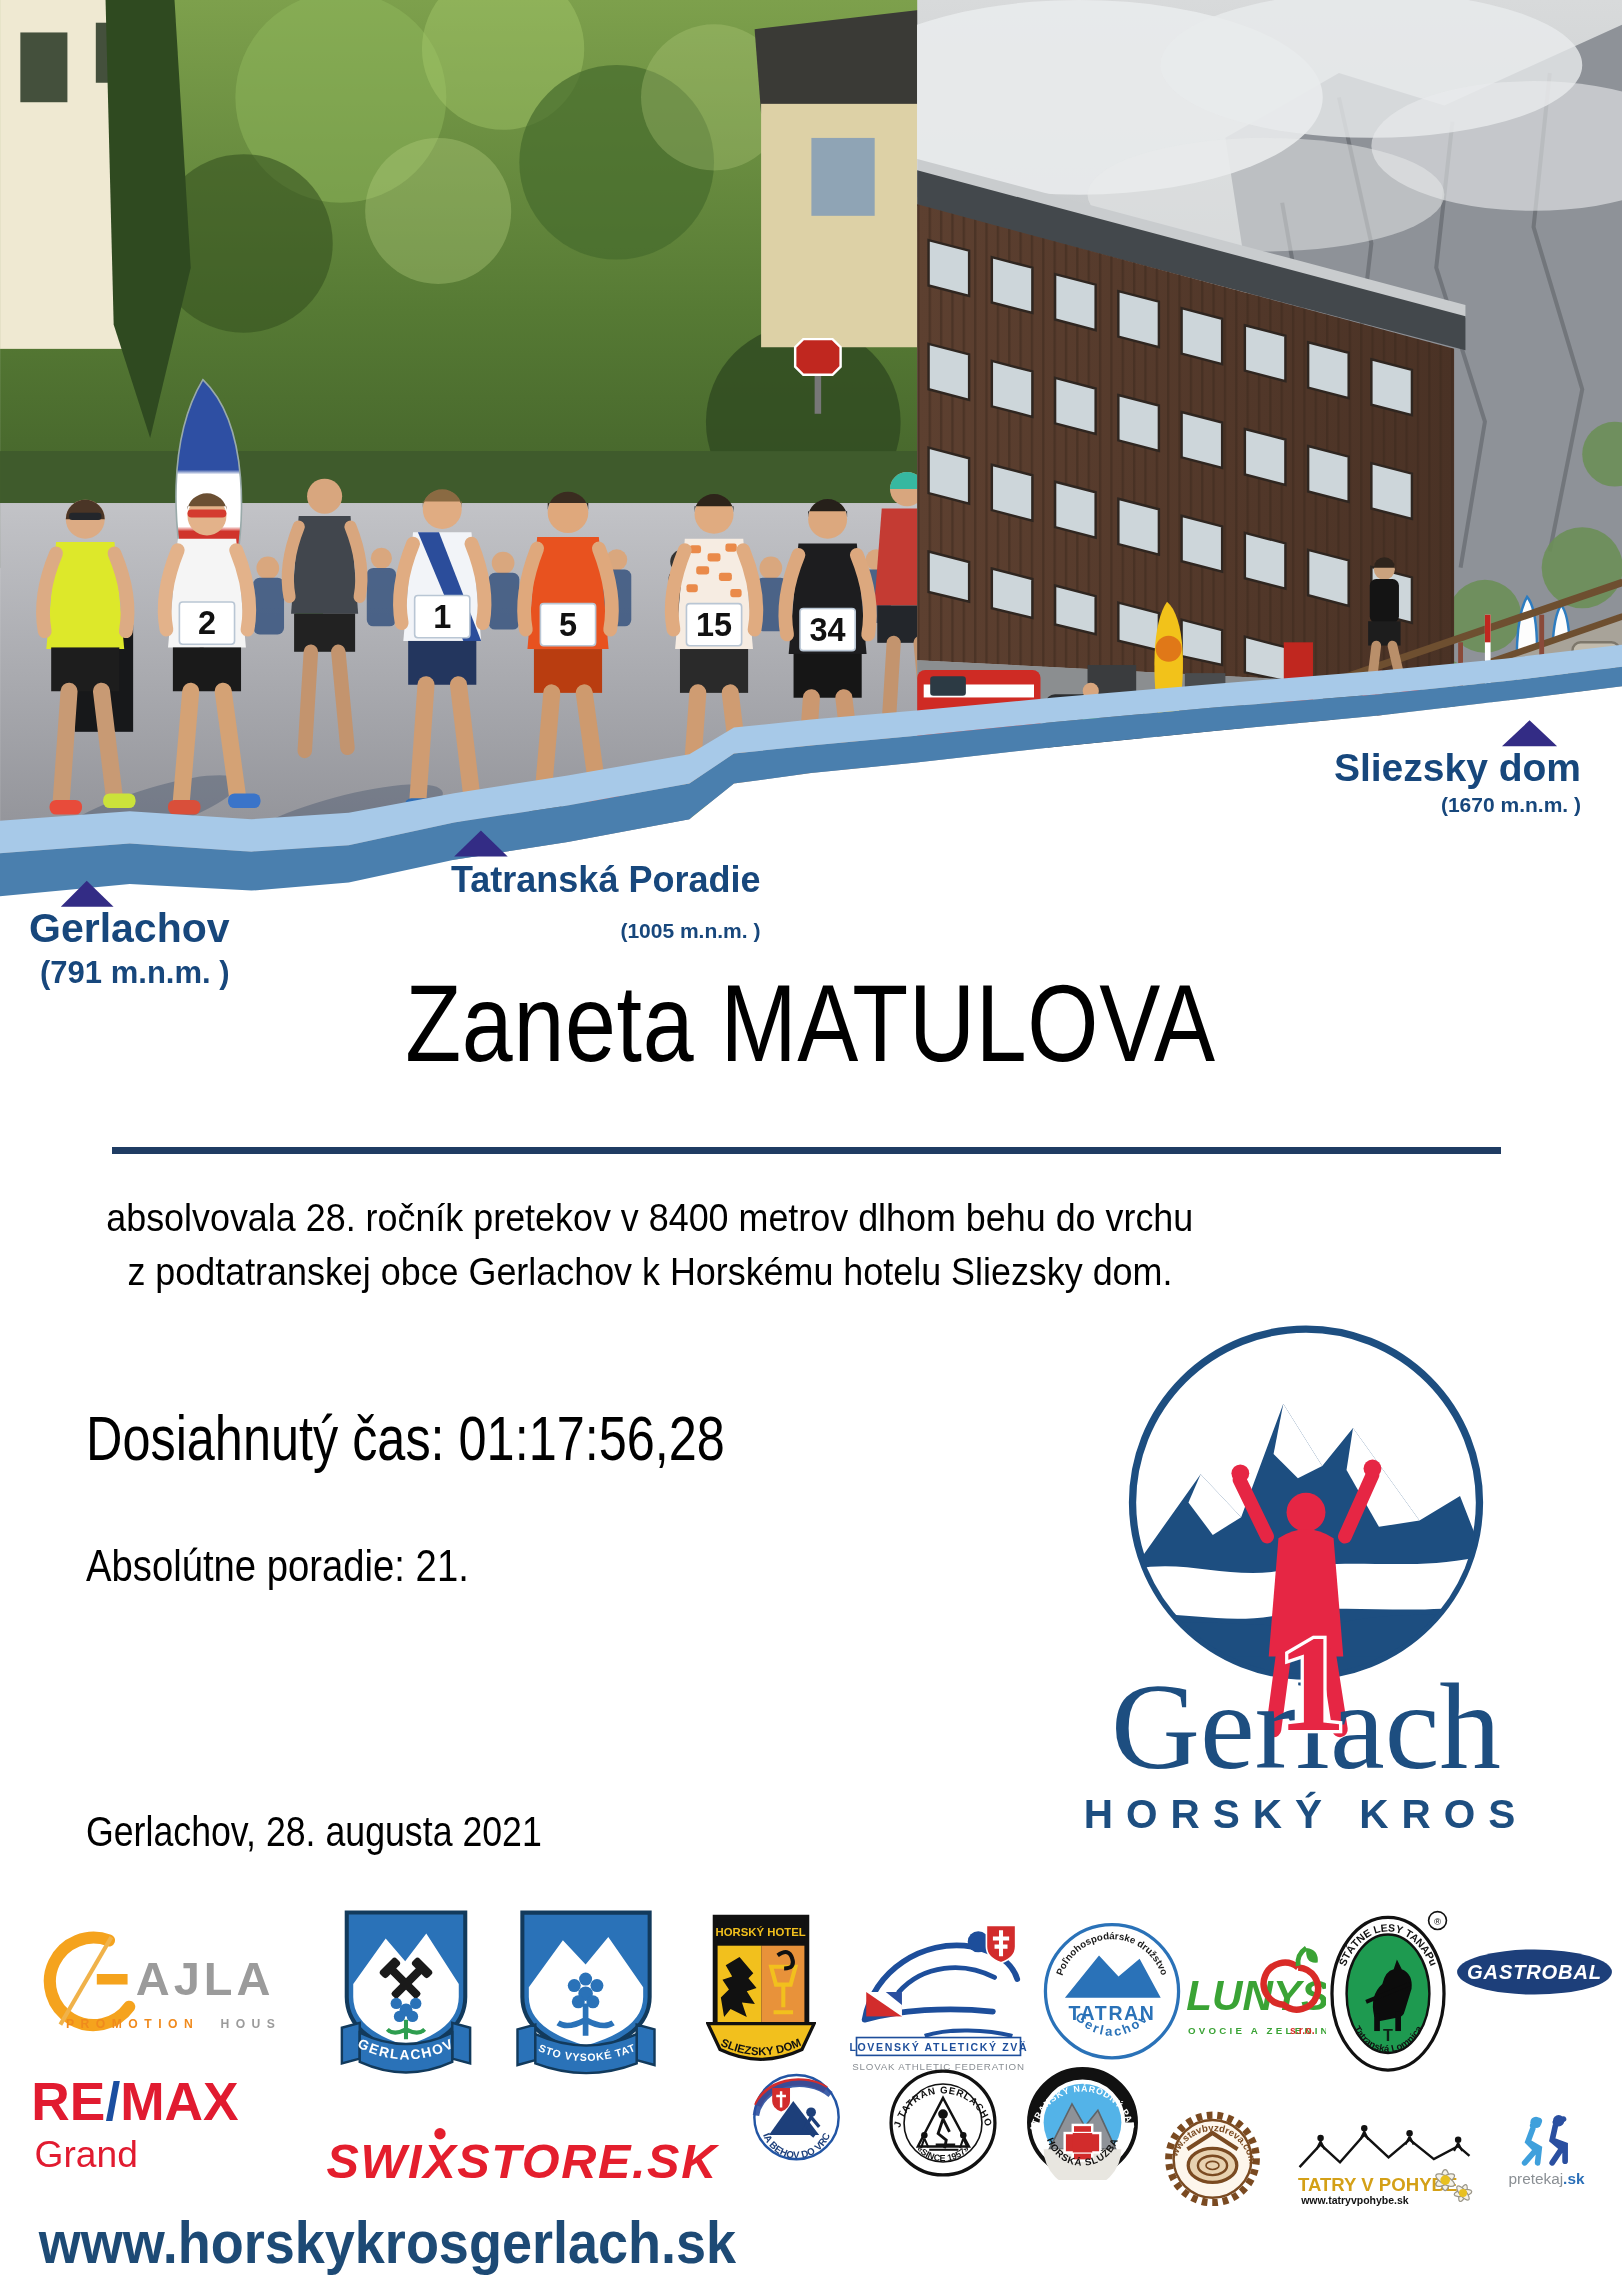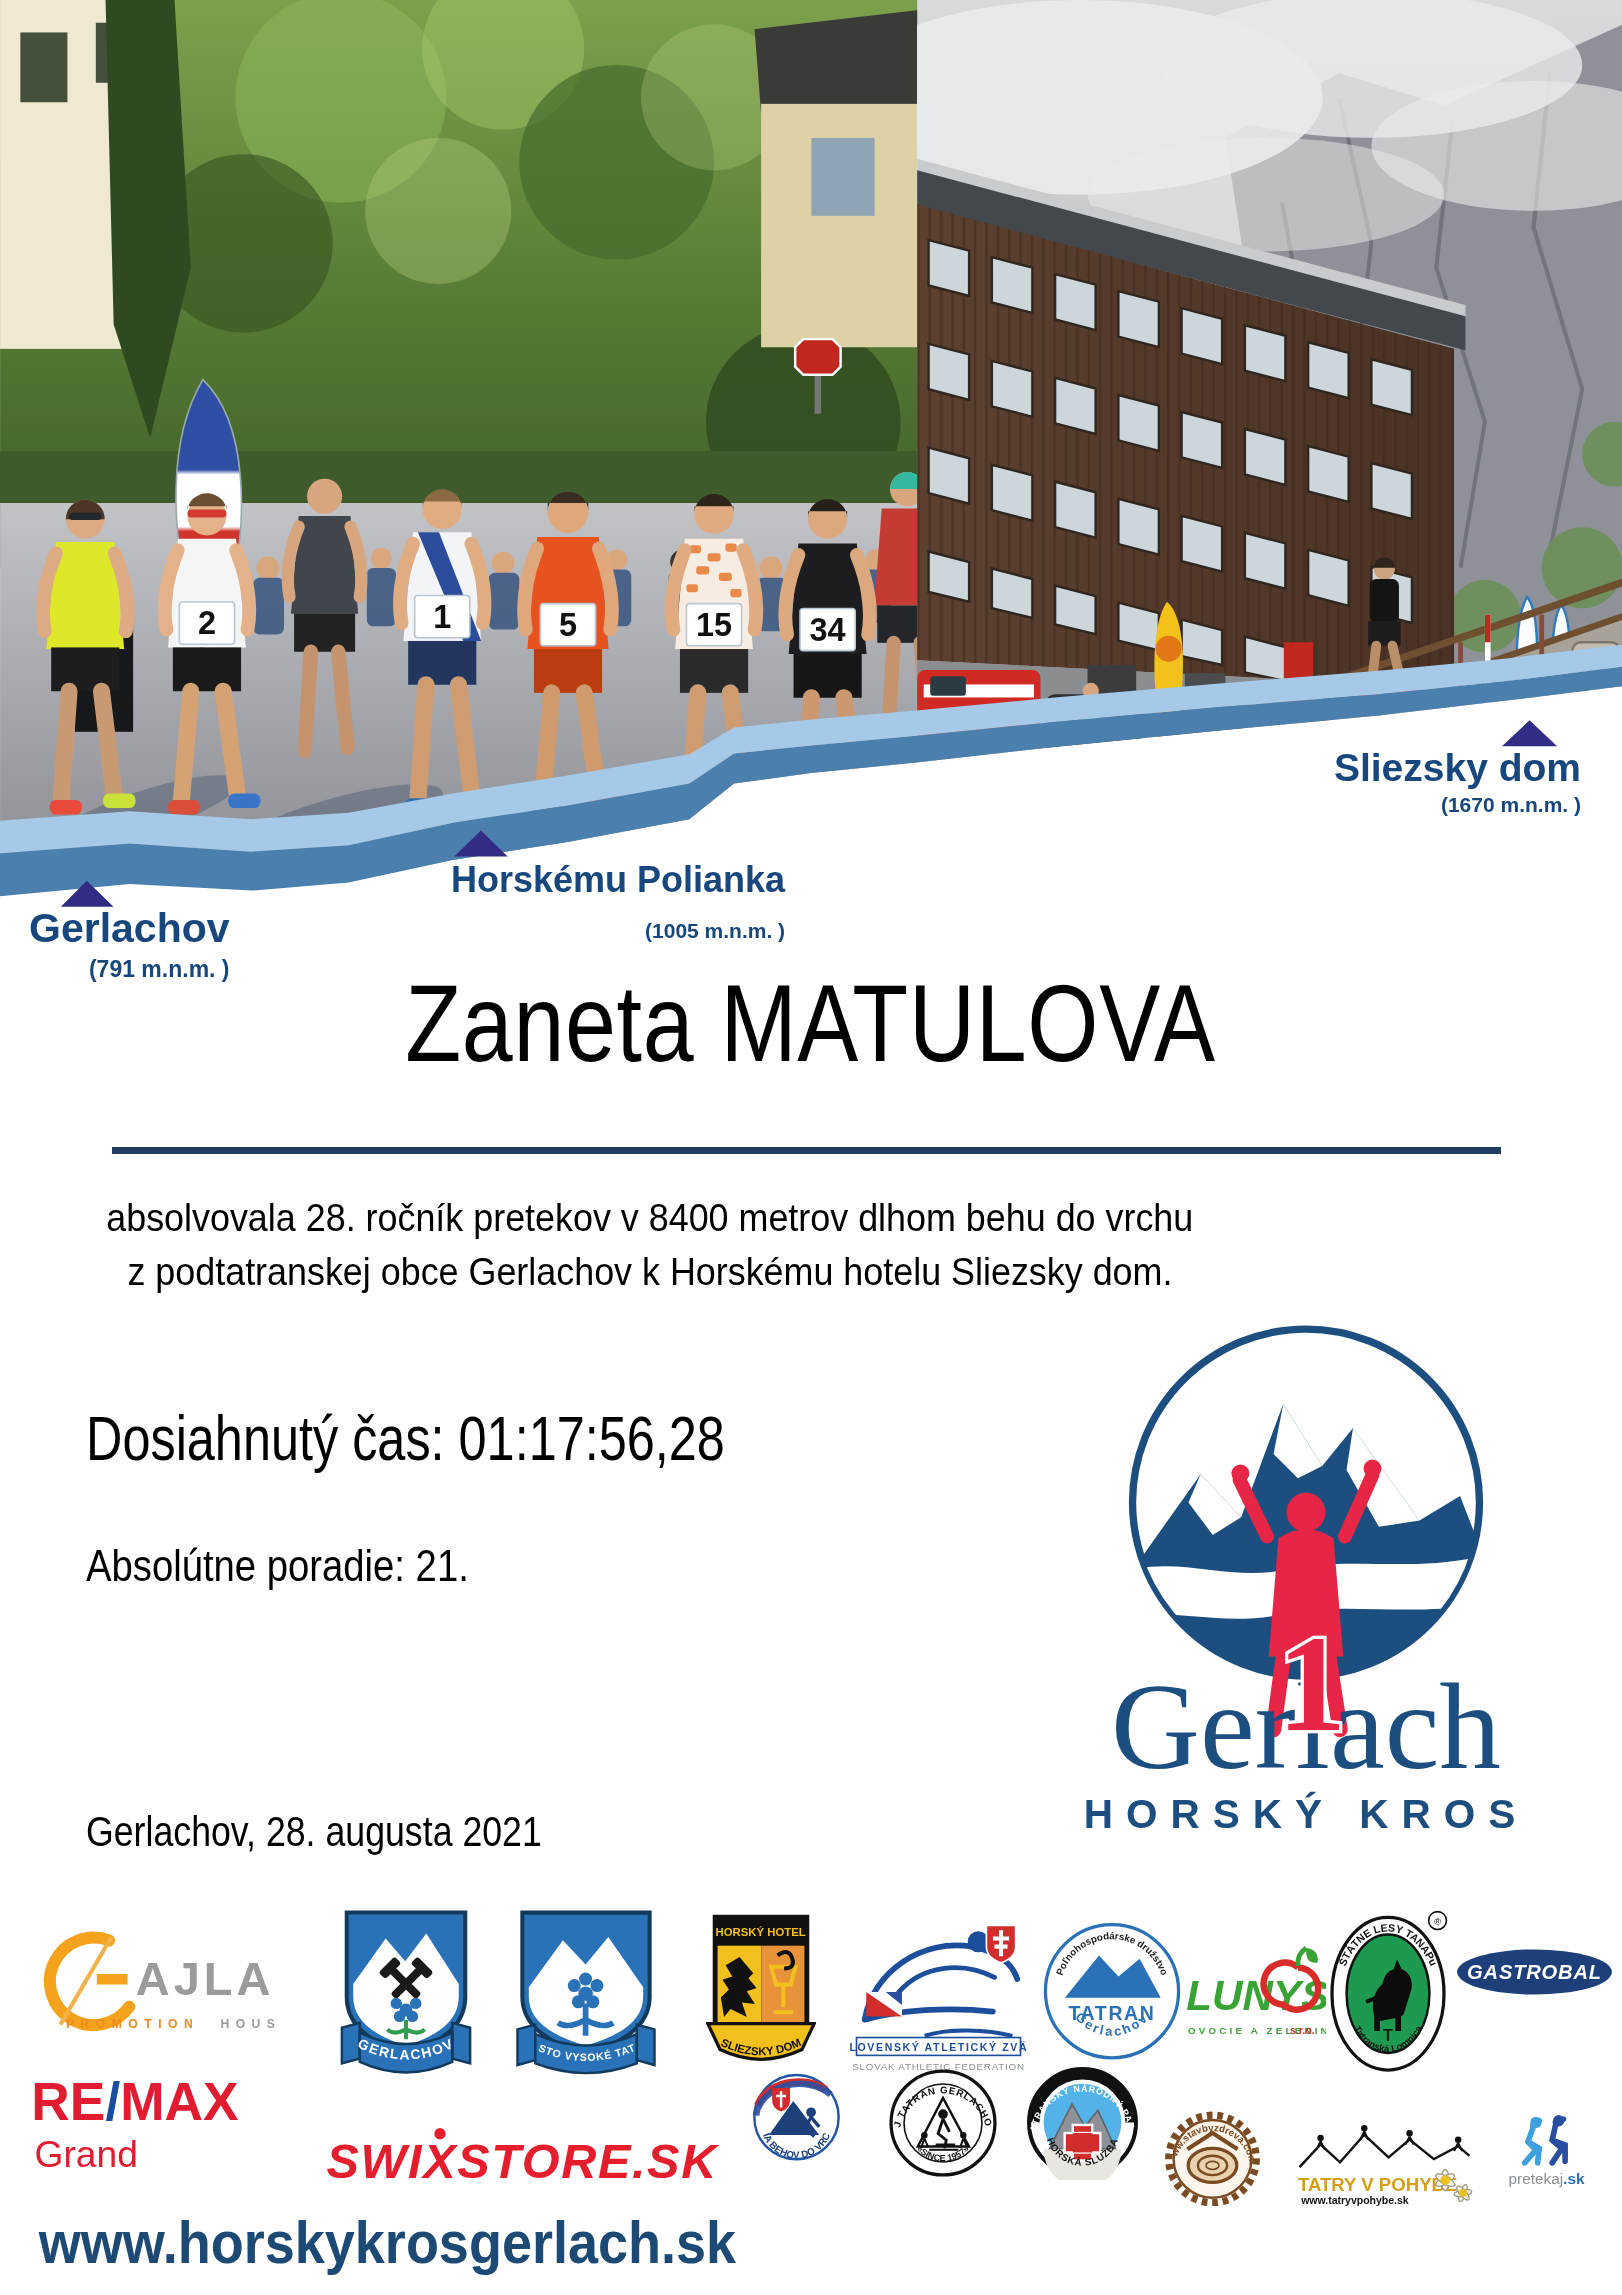--- a/index.html
+++ b/index.html
@@ -420,24 +420,24 @@
     <polygon fill="#ffffff" points="0,1105 160,1090 310,1098 430,1088 560,1060 700,1038 850,1010 905,966 1000,953 1130,940 1300,921 1500,901 1700,882 1855,864 2000,846 2000,1250 0,1250"></polygon>
     <polygon fill="#4a7fae" points="0,1052 160,1040 310,1050 430,1042 560,1014 700,993 850,966 905,929 1000,919 1130,907 1300,890 1500,872 1700,856 1855,840 2000,822 2000,846 1855,864 1700,882 1500,901 1300,921 1130,940 1000,953 905,966 850,1010 700,1038 560,1060 430,1088 310,1098 160,1090 0,1105"></polygon>
     <polygon fill="#a7c9e8" points="0,1012 160,1000 310,1010 430,1002 560,978 700,956 850,930 905,897 1000,887 1130,876 1300,860 1500,843 1700,827 1855,812 2000,795 2000,822 1855,840 1700,856 1500,872 1300,890 1130,907 1000,919 905,929 850,966 700,993 560,1014 430,1042 310,1050 160,1040 0,1052"></polygon>
     <polygon fill="#332c85" points="75,1118 140,1118 107,1086"></polygon>
     <polygon fill="#332c85" points="560,1056 626,1056 593,1024"></polygon>
     <polygon fill="#332c85" points="1852,920 1920,920 1886,888"></polygon>
   </svg>
 
   <div class="marker" style="left:29px;top:907px">
     <div class="mname" style="font-size:41px">Gerlachov</div>
-    <div class="malt" style="font-size:23px;margin-top:6.5px">(791 m.n.m. )</div>
+    <div class="malt" style="font-size:31px;margin-top:6.5px">(791 m.n.m. )</div>
   </div>
   <div class="marker" style="left:451px;top:861px">
-    <div class="mname" style="font-size:36px">Horskému Polianka</div>
+    <div class="mname" style="font-size:36px">Tatranská Poradie</div>
     <div class="malt" style="font-size:21px;margin-top:21px">(1005 m.n.m. )</div>
   </div>
   <div class="marker" style="right:41px;top:748px;text-align:right">
     <div class="mname" style="font-size:39px">Sliezsky dom</div>
     <div class="malt" style="font-size:21px;margin-top:4.9px">(1670 m.n.m. )</div>
   </div>
 
   <div class="title">
     <span class="cxc" style="--sx:.84">Zaneta MATULOVA</span>
   </div>

